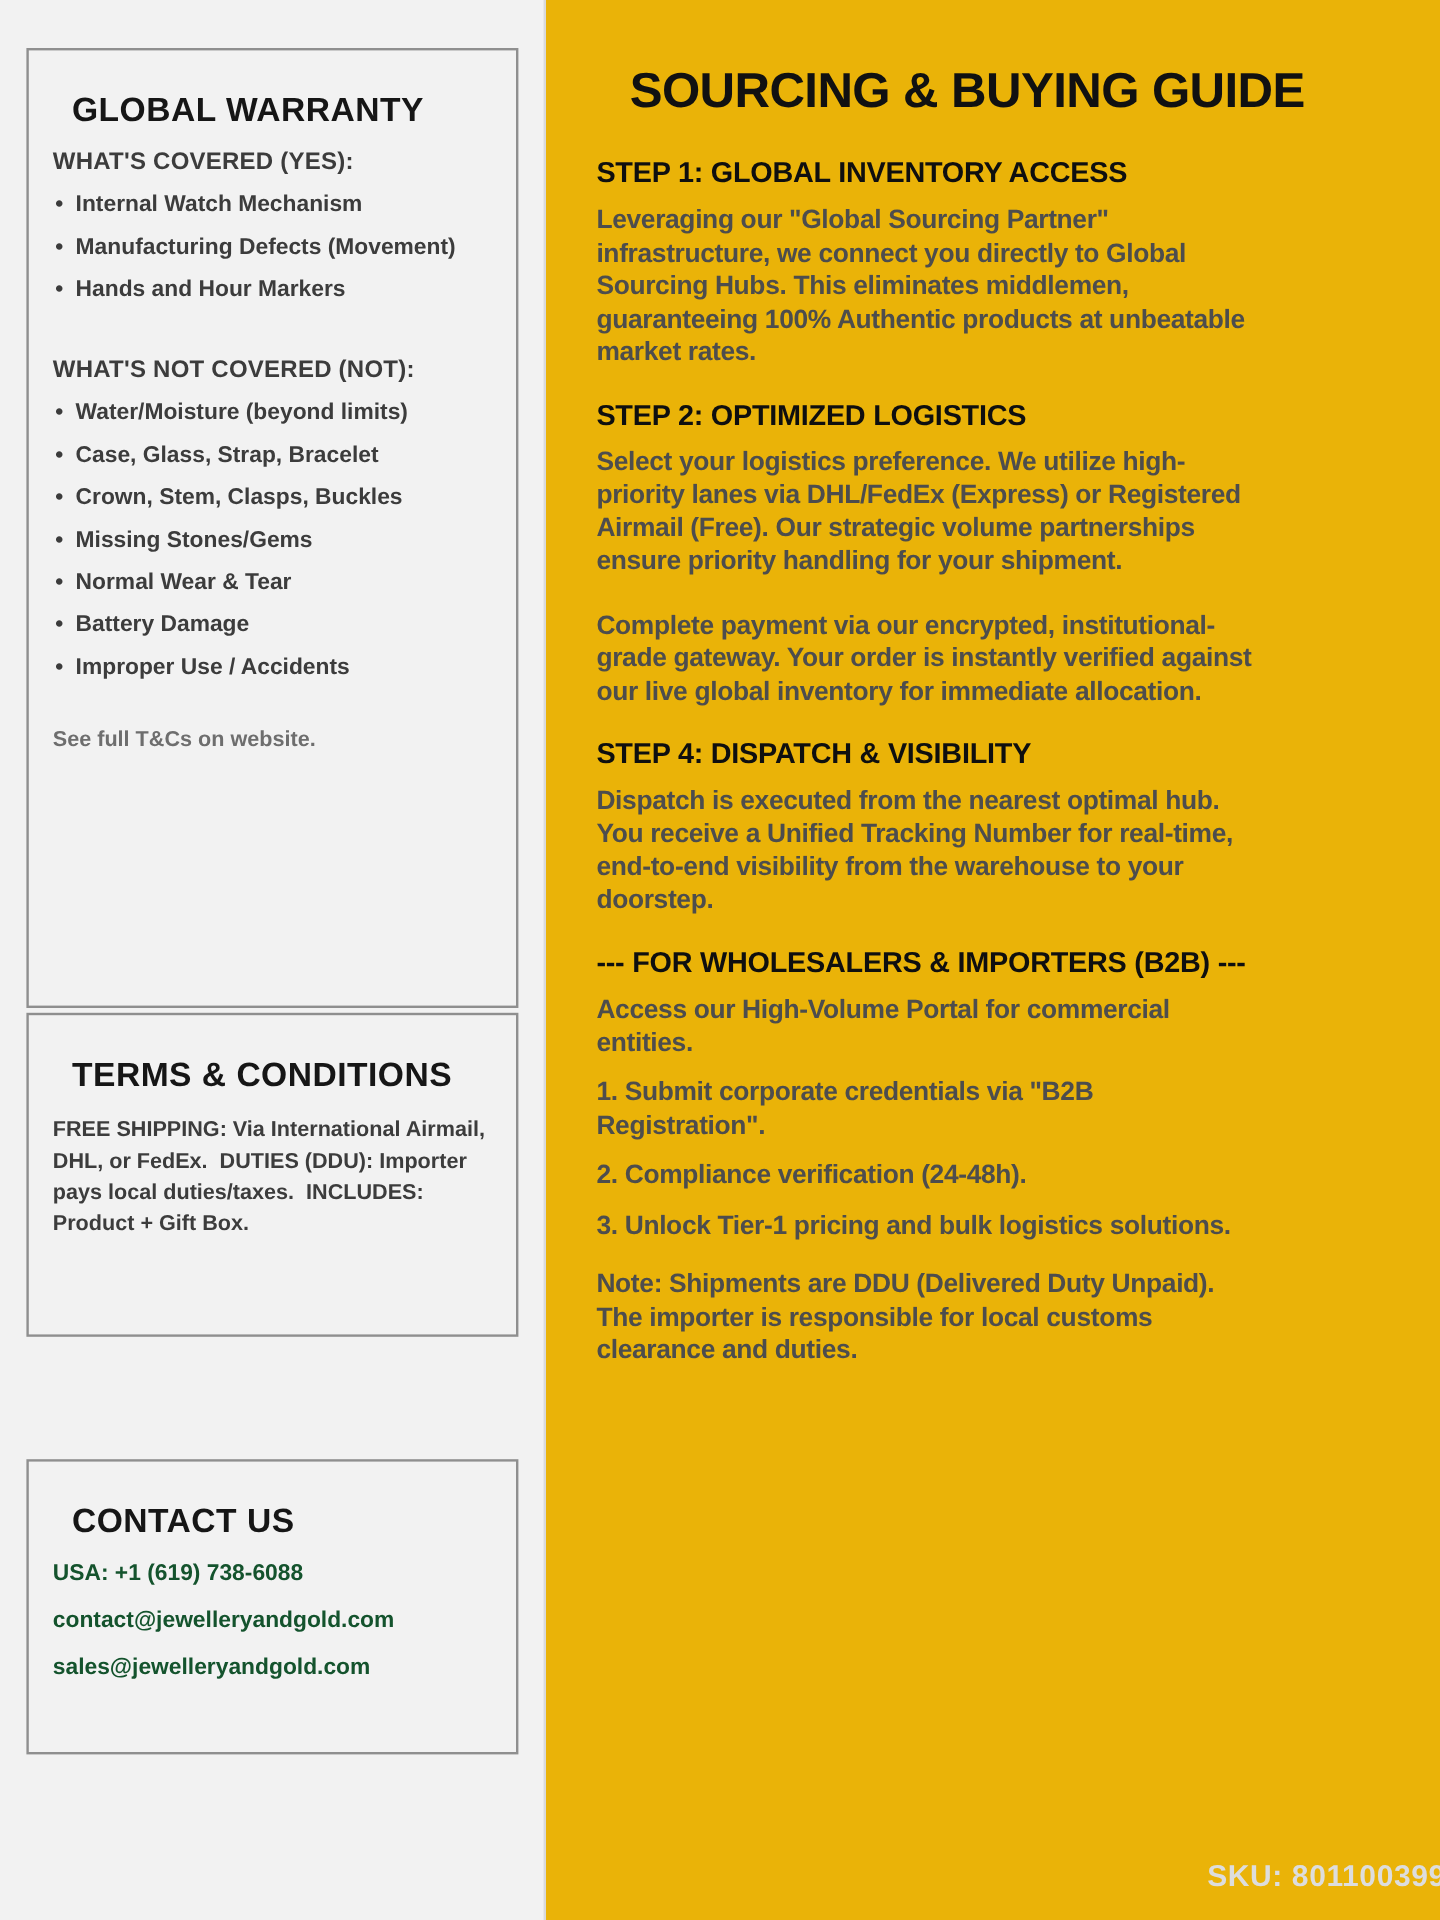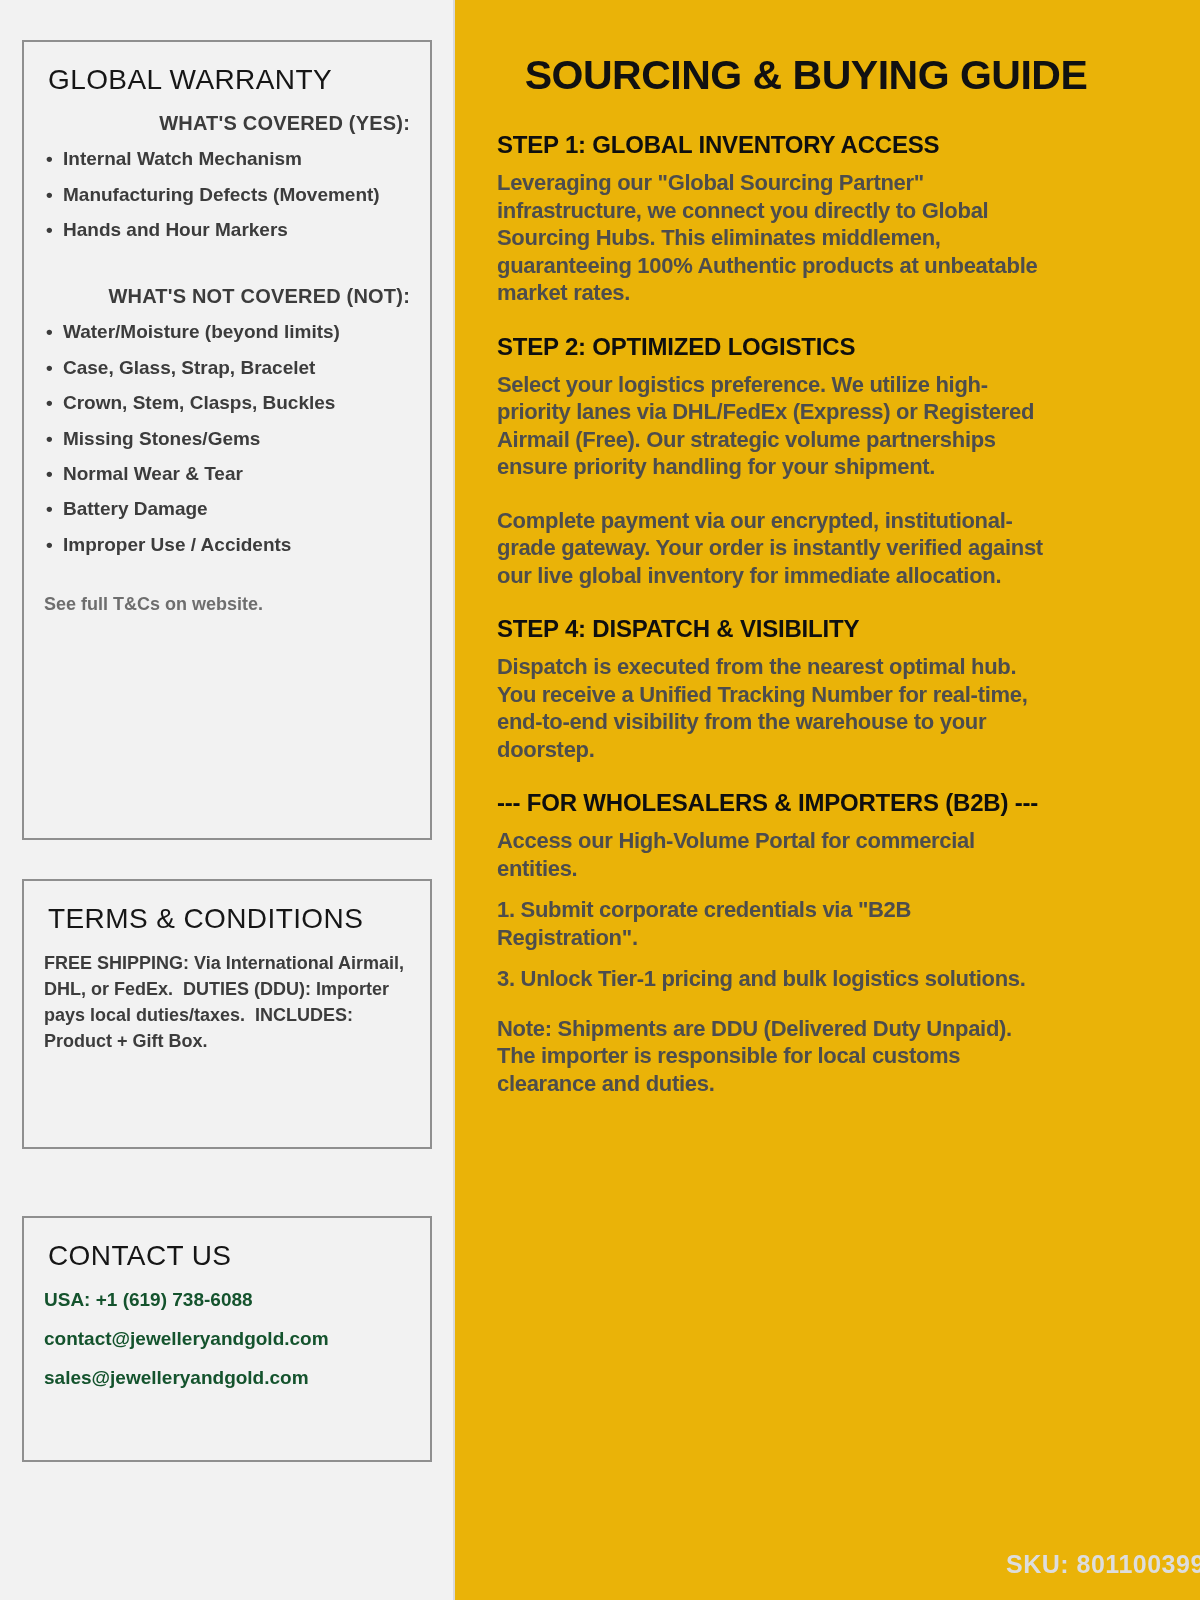--- a/index.html
+++ b/index.html
@@ -3,24 +3,24 @@
 <meta charset="utf-8">
 <style>
   html,body{margin:0;padding:0;}
   body{font-family:"Liberation Sans", sans-serif;background:#ffffff;}
   .page{position:relative;width:1200px;height:1600px;background:#ffffff;overflow:hidden;}
 
   
   .sidebar{position:absolute;left:0;top:0;width:455px;height:1600px;background:#f2f2f2;border-right:2px solid #dadada;box-sizing:border-box;}
   .box{position:absolute;left:22px;width:410px;box-sizing:border-box;border:2px solid #8f8f8f;padding:18px 20px;background:#f2f2f2;}
   .box-warranty{top:40px;height:800px;}
-  .box-terms{top:879px;height:270px;}
+  .box-terms{top:844px;height:270px;}
   .box-contact{top:1216px;height:246px;}
-  .box h2{margin:4px;font-size:28px;font-weight:normal;color:#161616;letter-spacing:.4px;line-height:1.15;}
-  .box h3{margin:16px 0 0;font-size:20px;font-weight:bold;color:#3c3c3c;letter-spacing:.2px;text-align:right;}
+  .box h2{margin:16px;font-size:28px;font-weight:bold;color:#161616;letter-spacing:.4px;line-height:1.15;}
+  .box h3{margin:16px 0 0;font-size:20px;font-weight:bold;color:#3c3c3c;letter-spacing:.2px;}
   .box h3.gap-top{margin-top:44px;}
   .bullet{position:relative;margin-top:13px;padding-left:19px;font-size:19px;font-weight:bold;color:#3c3c3c;line-height:1.18;}
   .bullet::before{content:"\2022";position:absolute;left:2px;top:0;color:#3c3c3c;}
   .footnote{margin-top:38px;font-size:18px;font-weight:bold;color:#6e6e6e;}
   .terms-body{margin-top:15px;font-size:18px;font-weight:bold;color:#3c3c3c;line-height:26px;white-space:pre-wrap;}
   .contact-line{margin-top:17px;font-size:19px;font-weight:bold;color:#14532d;}
 
   
   .main{position:absolute;left:455px;top:0;right:0;bottom:0;background:#eab308;padding:52px 40px 0 42px;box-sizing:border-box;}
   .main-title{margin:0 45px 32px 0;text-align:center;font-size:41px;font-weight:bold;color:#111111;letter-spacing:-.5px;}
@@ -91,20 +91,21 @@
 
     <section class="section">
       <h3>STEP 4: DISPATCH &amp; VISIBILITY</h3>
       <p>Dispatch is executed from the nearest optimal hub. You receive a Unified Tracking Number for real-time, end-to-end visibility from the warehouse to your doorstep.</p>
     </section>
 
     <section class="b2b">
       <h3 class="b2b-heading">--- FOR WHOLESALERS &amp; IMPORTERS (B2B) ---</h3>
       <p>Access our High-Volume Portal for commercial entities.</p>
       <p>1. Submit corporate credentials via "B2B Registration".</p>
+      <p>2. Compliance verification (24-48h).</p>
       <p>3. Unlock Tier-1 pricing and bulk logistics solutions.</p>
       <p class="note">Note: Shipments are DDU (Delivered Duty Unpaid). The importer is responsible for local customs clearance and duties.</p>
     </section>
   </main>
 
   <div class="sku">SKU: 8011003995943-9</div>
 
 </div>
 
 </body></html>

